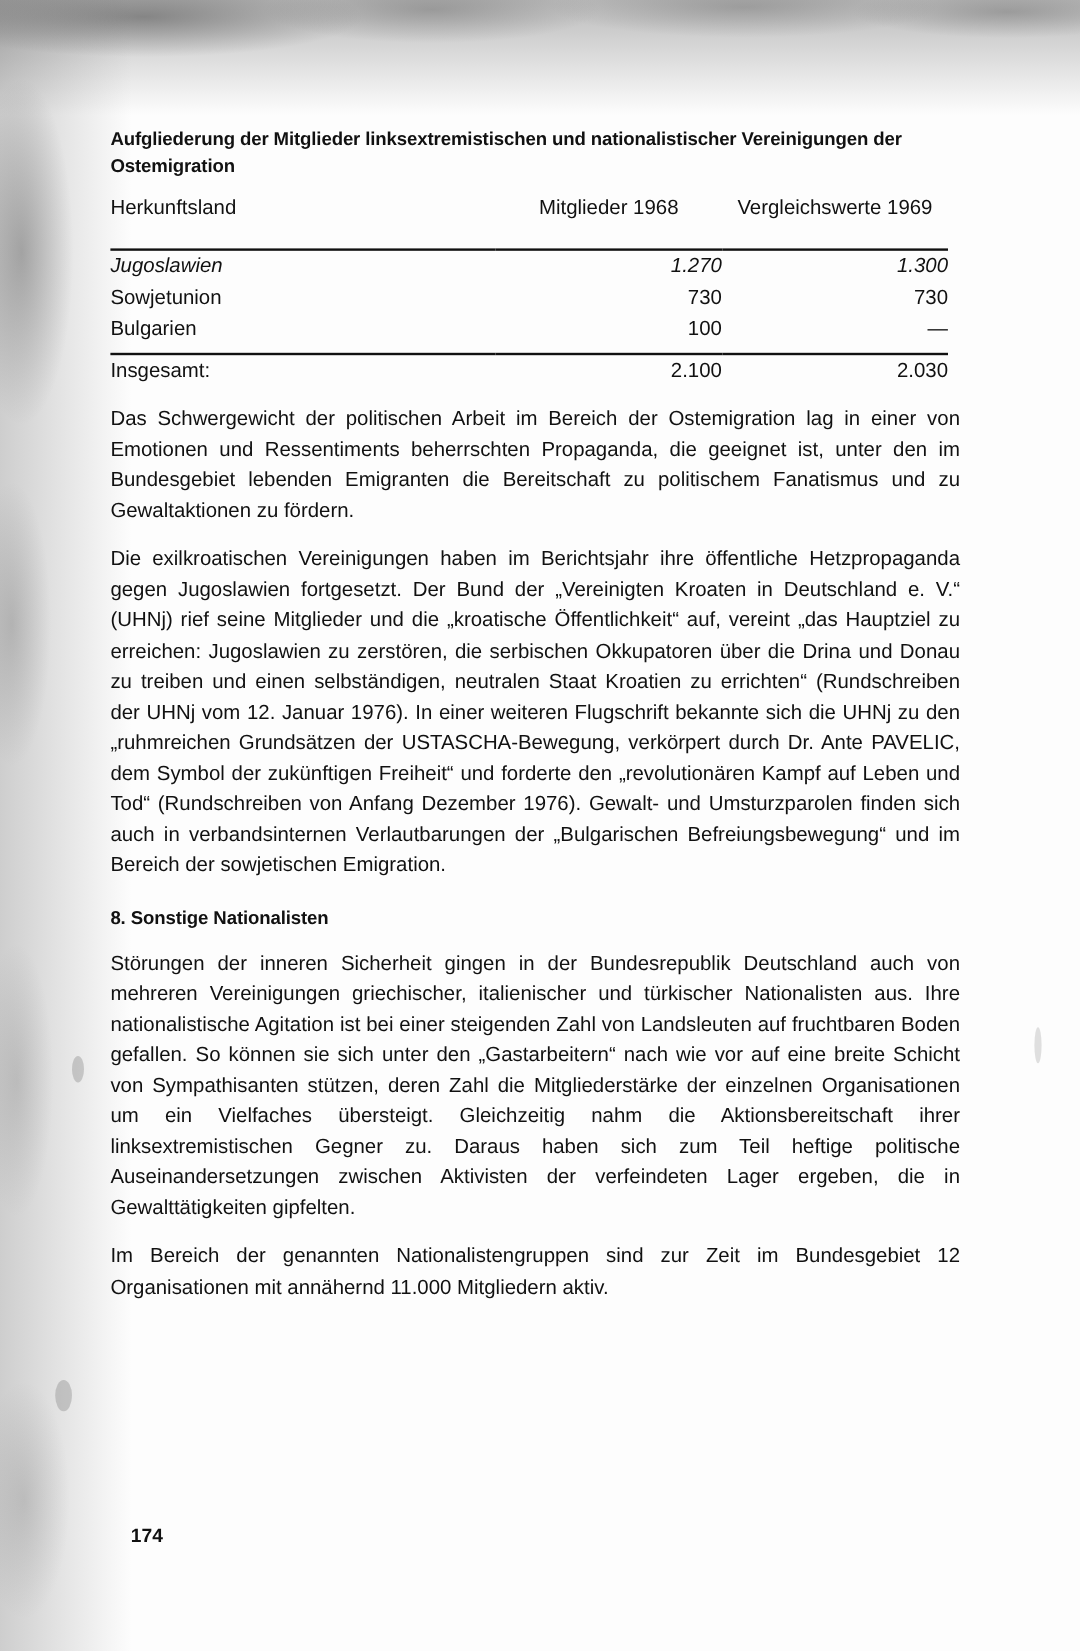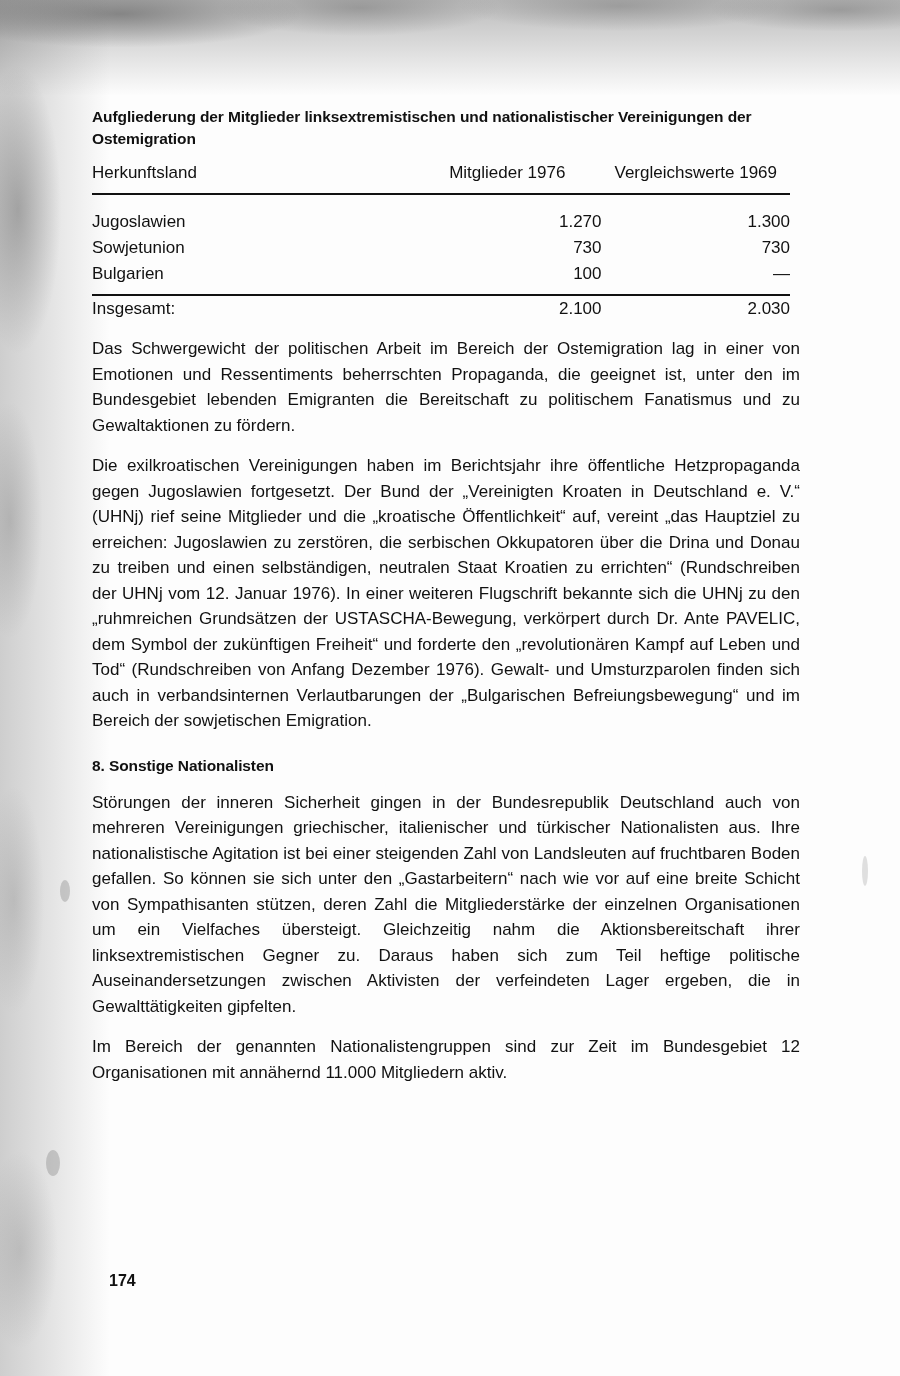--- a/index.html
+++ b/index.html
@@ -77,25 +77,25 @@
     padding: 0;
     font-weight: normal;
     line-height: 26px;
   }
   .th-country { text-align: left; width: 46%; }
   .th-num     { text-align: center; width: 27%; }
   .td-country { text-align: left; }
   .td-num     { text-align: right; padding-right: 62px; }
   .td-num2    { text-align: right; padding-right: 54px; }
 
-  tr.header-row th { padding-bottom: 7px; }
+  tr.header-row th { padding-bottom: 21px; }
   tr.rule-top td, tr.rule-top th {
     border-top: 2.5px solid #111;
   }
-  tbody.body-rows tr:first-child td { padding-top: 14px; }
+  tbody.body-rows tr:first-child td { padding-top: 0; font-style: italic; }
   tbody.body-rows tr:last-child td  { padding-bottom: 7px; }
   tfoot.total-row td {
     border-top: 2.5px solid #111;
     padding-top: 0;
   }
 
   
   .body-block {
     position: absolute;
     left: 92px;
@@ -140,21 +140,21 @@
   <div class="scan-speck" style="left:46px; top:1150px; width:14px; height:26px;"></div>
   <div class="scan-speck" style="left:862px; top:856px; width:6px; height:30px; background:rgba(120,120,120,0.22);"></div>
 
   <h1 class="doc-heading">Aufgliederung der Mitglieder linksextremistischen und nationalistischer Vereinigungen der Ostemigration</h1>
 
   <div class="table-wrap">
     <table class="stats">
       <thead>
         <tr class="header-row">
           <th class="th-country">Herkunftsland</th>
-          <th class="th-num">Mitglieder 1976</th>
+          <th class="th-num">Mitglieder 1968</th>
           <th class="th-num">Vergleichswerte 1969</th>
         </tr>
       </thead>
       <tbody class="body-rows">
         <tr class="rule-top">
           <td class="td-country">Jugoslawien</td>
           <td class="td-num">1.270</td>
           <td class="td-num2">1.300</td>
         </tr>
         <tr>

